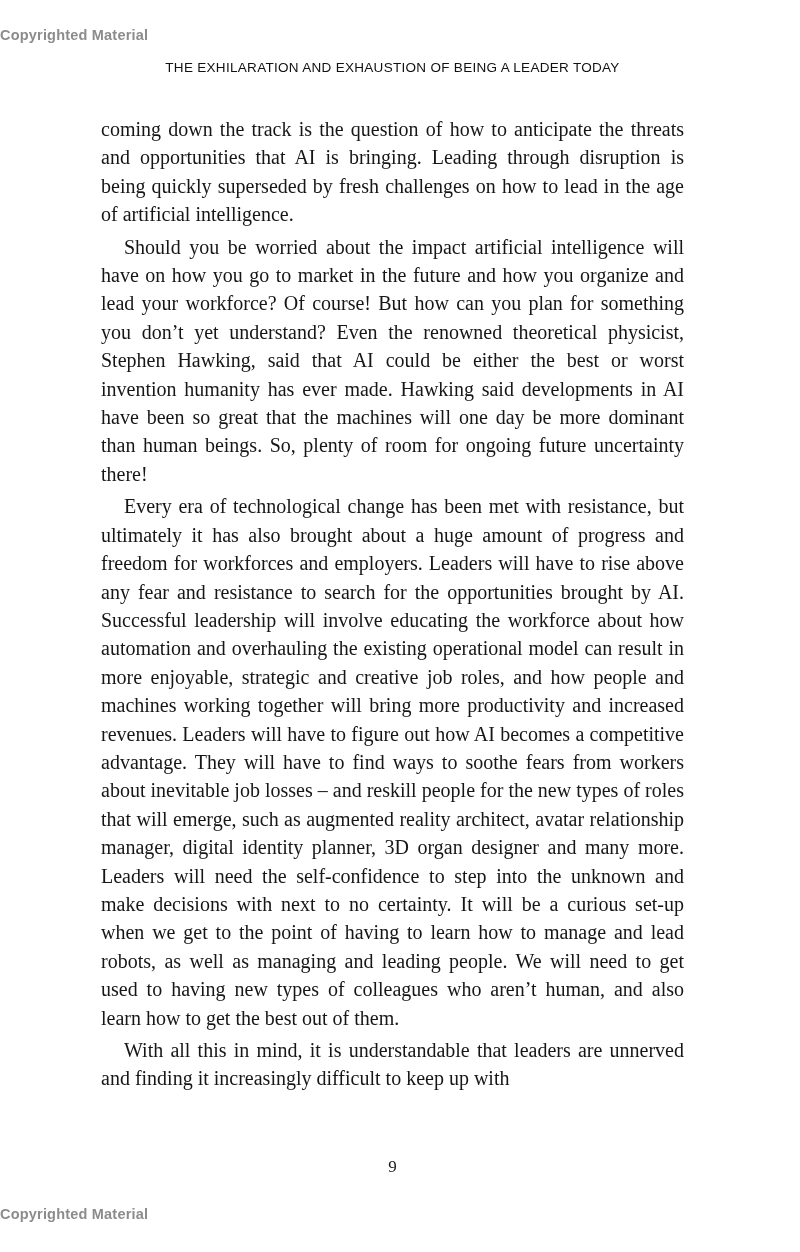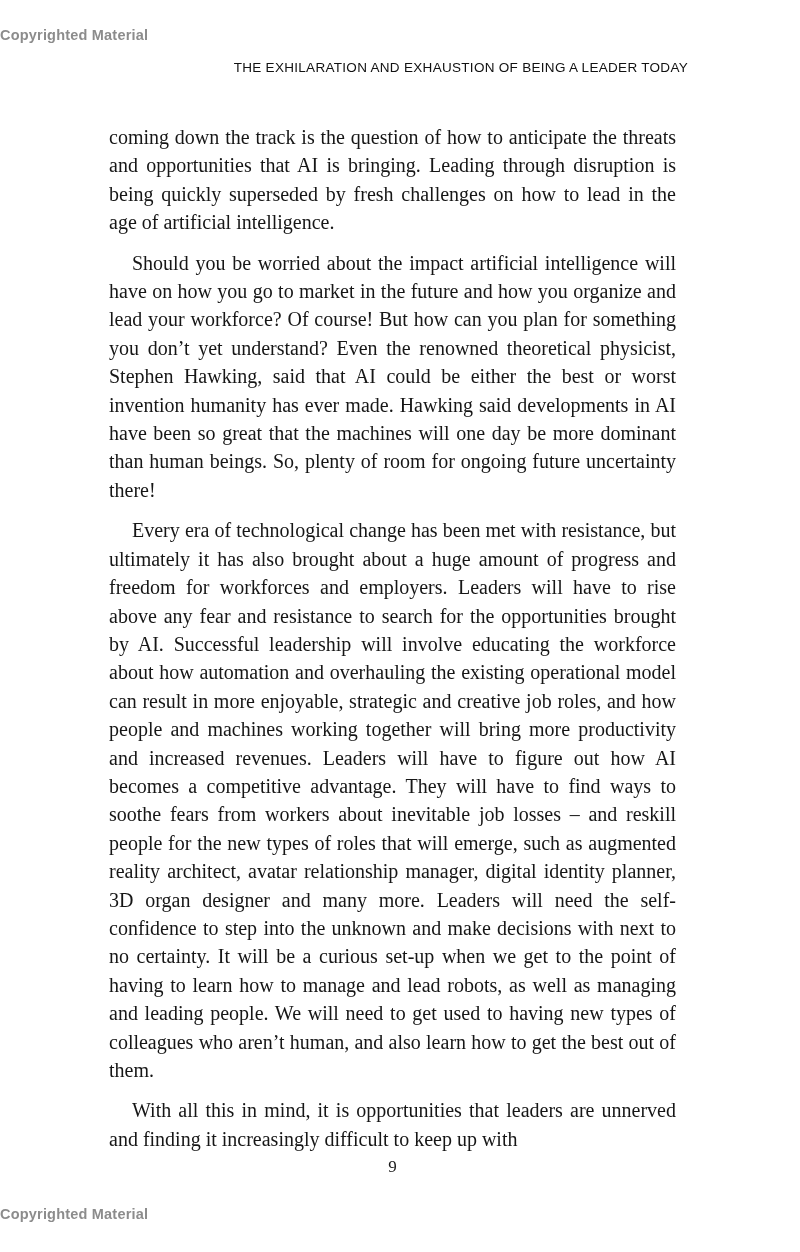--- a/index.html
+++ b/index.html
@@ -32,41 +32,41 @@
     letter-spacing: 0.2px;
   }
   .copyright-top { top: 27px; }
   .copyright-bottom { top: 1206px; }
 
   .running-header {
     position: absolute;
     top: 60px;
     left: 97px;
     width: 591px;
-    text-align: right;
+    text-align: center;
     font-family: "Liberation Sans", "DejaVu Sans", sans-serif;
     font-size: 13.5px;
     font-weight: 400;
     color: #111111;
     letter-spacing: 0.3px;
     white-space: nowrap;
   }
 
   .body-text {
     position: absolute;
     top: 111px;
     left: 97px;
     width: 591px;
     color: #161616;
     font-size: 20px;
     line-height: 28.4px;
     text-align: justify;
   }
   .body-text p {
-    margin: 12px;
+    margin: 4px;
     padding: 0;
   }
   .body-text p.indented {
     text-indent: 23px;
   }
 
   .page-number {
     position: absolute;
     top: 1157px;
     left: 97px;
@@ -82,20 +82,20 @@
 <div class="book-page">
 
   <div class="copyright-top">Copyrighted Material</div>
 
   <div class="running-header">THE EXHILARATION AND EXHAUSTION OF BEING A LEADER TODAY</div>
 
   <div class="body-text">
     <p>coming down the track is the question of how to anticipate the threats and opportunities that AI is bringing. Leading through disruption is being quickly superseded by fresh challenges on how to lead in the age of artificial intelligence.</p>
     <p class="indented">Should you be worried about the impact artificial intelligence will have on how you go to market in the future and how you organize and lead your workforce? Of course! But how can you plan for something you don’t yet understand? Even the renowned theoretical physicist, Stephen Hawking, said that AI could be either the best or worst invention humanity has ever made. Hawking said developments in AI have been so great that the machines will one day be more dominant than human beings. So, plenty of room for ongoing future uncertainty there!</p>
     <p class="indented">Every era of technological change has been met with resistance, but ultimately it has also brought about a huge amount of progress and freedom for workforces and employers. Leaders will have to rise above any fear and resistance to search for the opportunities brought by AI. Successful leadership will involve educating the workforce about how automation and overhauling the existing operational model can result in more enjoyable, strategic and creative job roles, and how people and machines working together will bring more productivity and increased revenues. Leaders will have to figure out how AI becomes a competitive advantage. They will have to find ways to soothe fears from workers about inevitable job losses – and reskill people for the new types of roles that will emerge, such as augmented reality architect, avatar relationship manager, digital identity planner, 3D organ designer and many more. Leaders will need the self-confidence to step into the unknown and make decisions with next to no certainty. It will be a curious set-up when we get to the point of having to learn how to manage and lead robots, as well as managing and leading people. We will need to get used to having new types of colleagues who aren’t human, and also learn how to get the best out of them.</p>
-    <p class="indented">With all this in mind, it is opportunities that leaders are unnerved and finding it increasingly difficult to keep up with</p>
+    <p class="indented">With all this in mind, it is understandable that leaders are unnerved and finding it increasingly difficult to keep up with</p>
   </div>
 
   <div class="page-number">9</div>
 
   <div class="copyright-bottom">Copyrighted Material</div>
 
 </div>
 
 </body></html>

